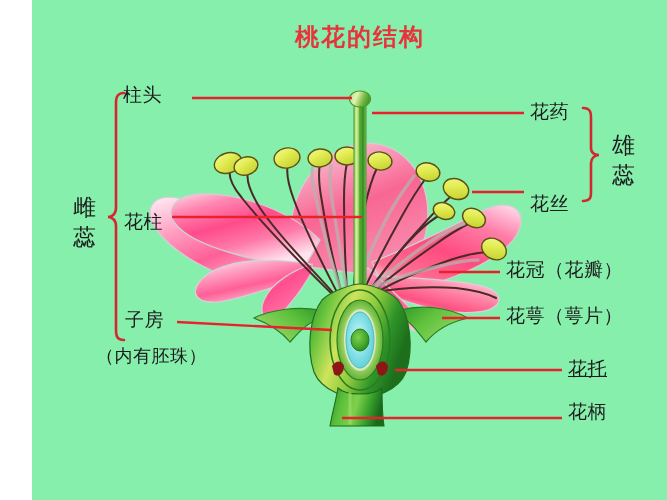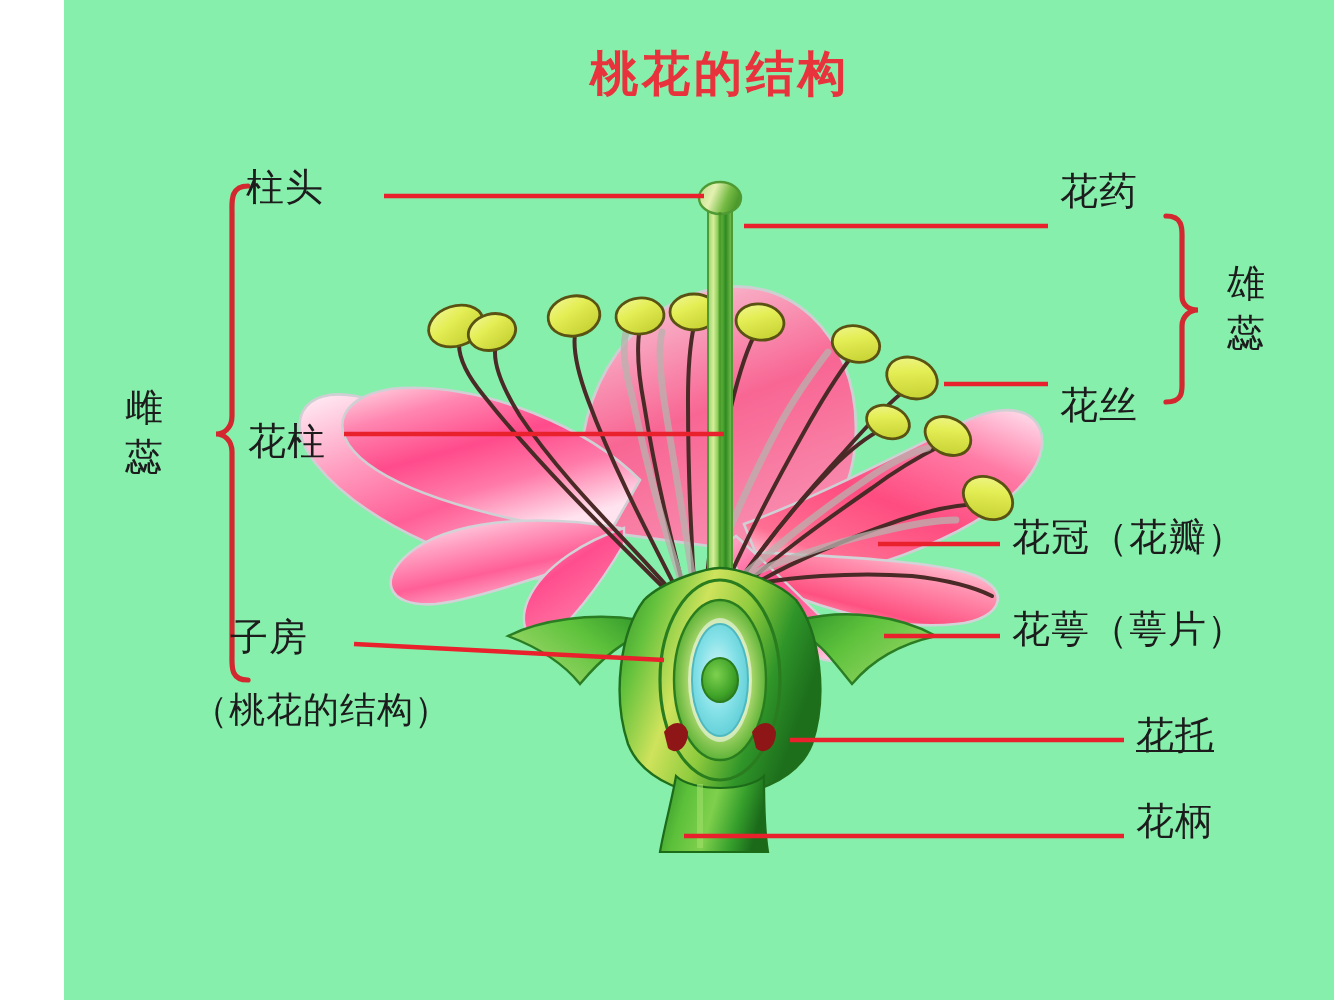--- a/index.html
+++ b/index.html
@@ -45,21 +45,21 @@
     color: #e8333c;
     font-size: 24px;
     font-weight: bold;
     letter-spacing: 2px;
     white-space: nowrap;
     font-family: "DejaVu Sans", "Liberation Sans", sans-serif;
   }
   .vlabel {
     position: absolute;
     color: #1c1c1c;
-    font-size: 19px;
+    font-size: 23px;
     width: 22px;
     line-height: 1.30;
     text-align: center;
     letter-spacing: 0;
     font-family: Liberation Sans, sans-serif;
   }
 </style>
 </head>
 <body>
 
@@ -274,33 +274,33 @@
     </g>
 
     <g stroke="#d3282f" stroke-width="2.6" fill="none" stroke-linecap="round">
       <path d="M551 108 C560 108 559 115 559 120 L559 148 C559 153 563 155 567 155
                C563 155 559 158 559 163 L559 190 C559 195 560 201 551 201"></path>
     </g>
   </svg>
 
   <div class="title" style="left:263px; top:21px;">桃花的结构</div>
 
-  <div class="vlabel" style="left:29px; top:193px;">雌蕊</div>
+  <div class="vlabel" style="left:41px; top:193px;">雌蕊</div>
 
   <div class="vlabel" style="left:580px; top:131px;">雄蕊</div>
 
   <div class="lbl" style="left:91px; top:85px;">柱头</div>
 
   <div class="lbl" style="left:92px; top:212px;">花柱</div>
 
-  <div class="lbl" style="left:83px; top:310px;">子房</div>
-
-  <div class="lbl lbl-small" style="left:64px; top:347px;">（桃花的结构）</div>
-
-  <div class="lbl" style="left:498px; top:87px;">花药</div>
+  <div class="lbl" style="left:93px; top:310px;">子房</div>
+
+  <div class="lbl lbl-small" style="left:64px; top:347px;">（内有胚珠）</div>
+
+  <div class="lbl" style="left:498px; top:102px;">花药</div>
 
   <div class="lbl" style="left:498px; top:194px;">花丝</div>
 
   <div class="lbl" style="left:474px; top:306px;">花萼（萼片）</div>
 
   <div class="lbl" style="left:474px; top:260px;">花冠（花瓣）</div>
 
   <div class="lbl" style="left:536px; top:359px;text-decoration:underline;">花托</div>
 
   <div class="lbl" style="left:536px; top:402px;">花柄</div>

